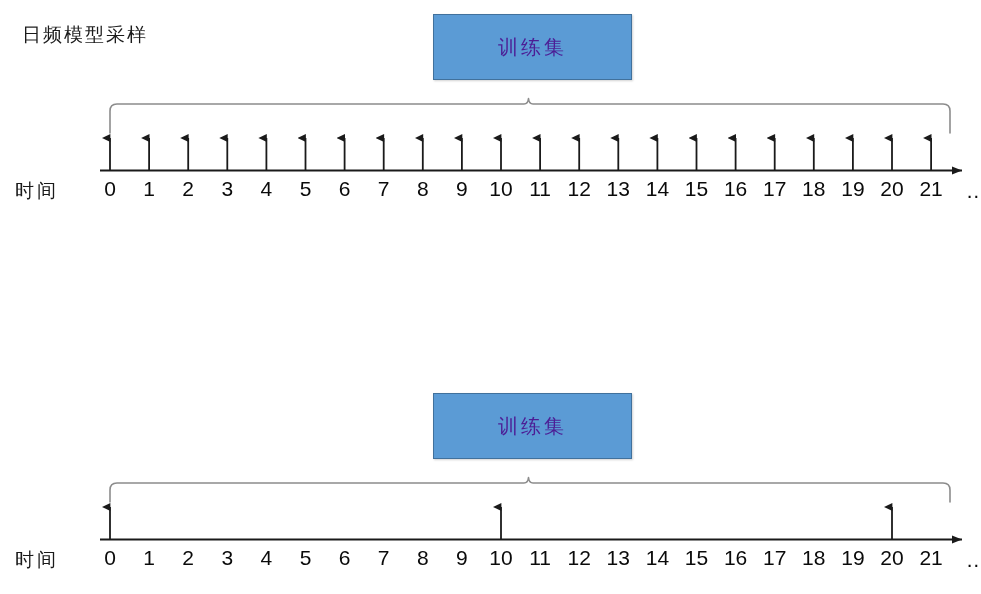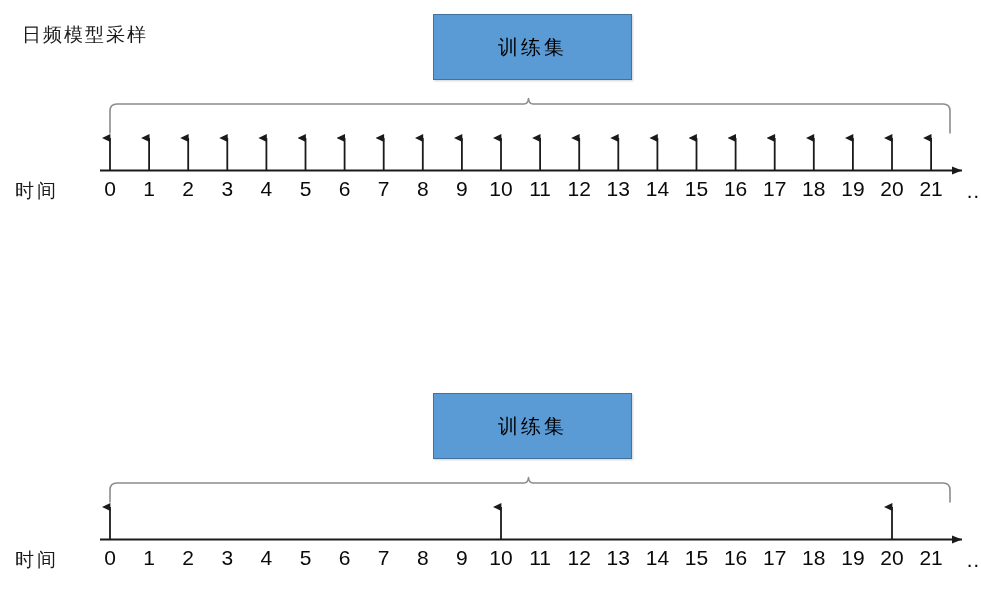--- a/index.html
+++ b/index.html
@@ -51,21 +51,21 @@
     border: 1px solid #41719c;
     display: flex;
     align-items: center;
     justify-content: center;
     box-shadow: 1px 1px 2px rgba(0,0,0,0.18);
   }
   .train-box-label {
     font-family: "DejaVu Serif", "Liberation Serif", serif;
     font-size: 20px;
     letter-spacing: 3px;
-    color: #000000;
+    color: #4c1d95;
   }
   .tick-label {
     position: absolute;
     font-family: "Liberation Sans", sans-serif;
     font-size: 21px;
     font-weight: 400;
     color: #0a0a0a;
     text-align: center;
     transform: translateX(-50%);
     white-space: nowrap;

